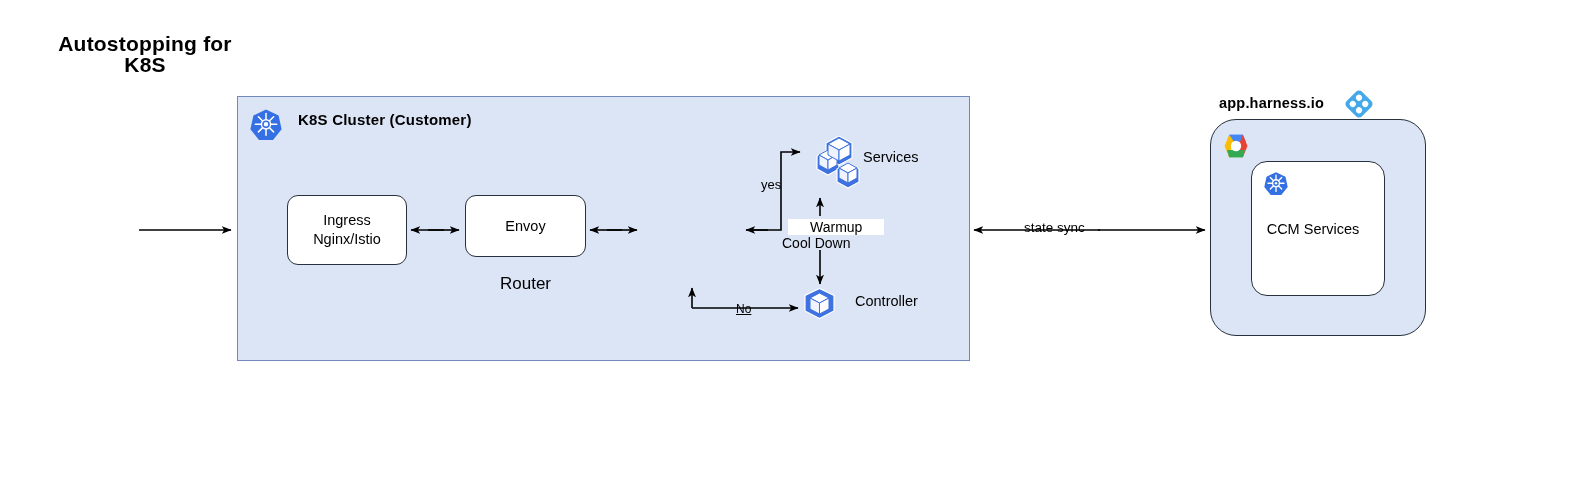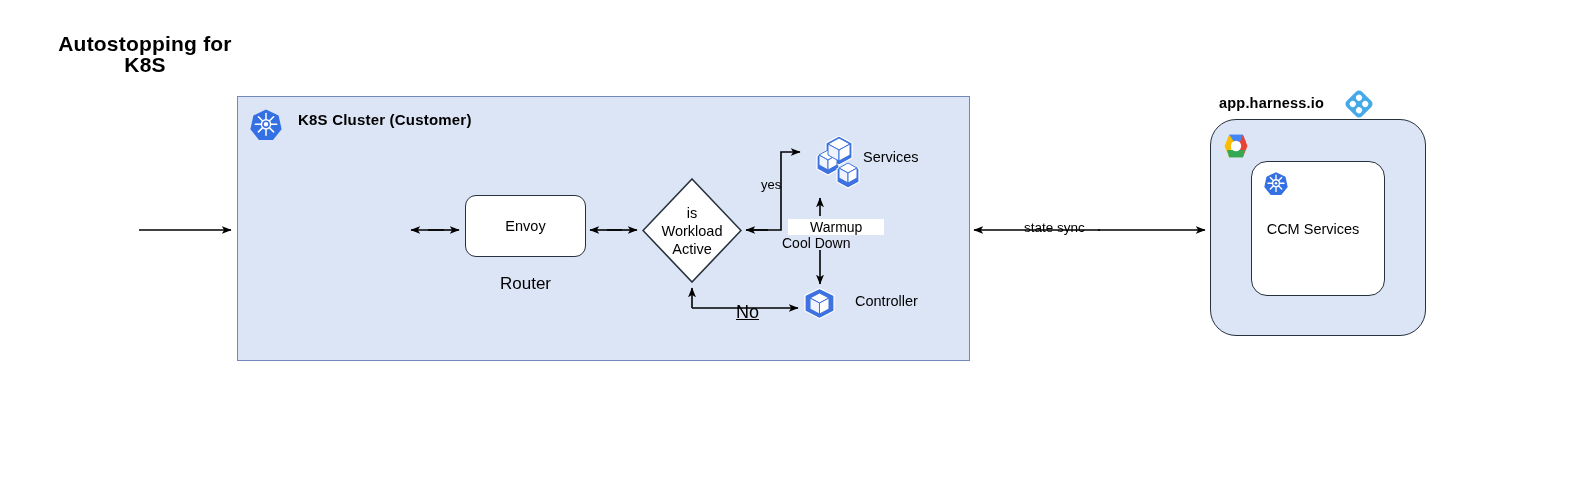--- a/index.html
+++ b/index.html
@@ -48,21 +48,21 @@
   
   #services-icon{left:805px;top:136px;width:62px;height:60px;}
   #services-label{left:863px;top:149px;font-size:14.5px;}
   #controller-icon{left:803px;top:288px;width:33px;height:31px;}
   #controller-label{left:855px;top:293px;font-size:14.5px;}
 
   #warmup-label{left:788px;top:219px;font-size:14px;background:#ffffff;padding:0 22px;}
   #cooldown-label{left:782px;top:235px;font-size:14px;}
 
   #yes-label{left:761px;top:177px;font-size:13px;}
-  #no-label{left:734px;top:302px;font-size:18px;background:#dce5f5;padding:0 2px;text-decoration:underline;}
+  #no-label{left:734px;top:302px;font-size:12px;background:#dce5f5;padding:0 2px;text-decoration:underline;}
   #state-sync-label{left:1021px;top:220px;font-size:13.5px;background:#ffffff;padding:0 3px;}
 
   
   #dns-icon{left:61px;top:192px;width:76px;height:76px;}
   #dns-text{position:absolute;left:0;top:0;width:76px;height:76px;
       display:flex;align-items:center;justify-content:center;
       color:#ffffff;font-size:21px;letter-spacing:.5px;
       text-shadow:0 1px 1px rgba(0,0,0,.35);}
 
   svg.ov{position:absolute;left:0;top:0;width:1576px;height:500px;
@@ -95,38 +95,32 @@
         <line x1="8.4" y1="8.7" x2="12.7" y2="13"></line>
         <line x1="19.3" y1="19.6" x2="23.6" y2="23.9"></line>
         <line x1="23.6" y1="8.7" x2="19.3" y2="13"></line>
         <line x1="12.7" y1="19.6" x2="8.4" y2="23.9"></line>
       </g>
     </svg>
   </div>
   <div class="abs" id="cluster-title">K8S Cluster (Customer)</div>
 
 
+  <div class="abs proc-box" id="ingress-box">
+    <div>
+      <div>Ingress</div>
+      <div>Nginx/Istio</div>
+    </div>
+  </div>
 
   <div class="abs proc-box" id="envoy-box">
     <div>Envoy</div>
   </div>
   <div class="abs" id="router-label">Router</div>
 
-  <div class="abs" id="decision-wrap">
-    <svg viewBox="0 0 100 105" width="100" height="105">
-      <polygon points="50,1 99,52.5 50,104 1,52.5" fill="#ffffff" stroke="#26323d" stroke-width="1.6"></polygon>
-    </svg>
-    <div id="decision-label">
-      <div>
-        <div>is</div>
-        <div>Workload</div>
-        <div>Active</div>
-      </div>
-    </div>
-  </div>
 
   <div class="abs" id="services-icon">
     <svg viewBox="0 0 62 60" width="62" height="60">
       <g stroke="#ffffff" stroke-width="1.2">
 
         <polygon points="12,20 23,14 34,20 34,33 23,39 12,33" fill="#3d72e0"></polygon>
 
         <polygon points="32,33 43,27 54,33 54,46 43,52 32,46" fill="#3d72e0"></polygon>
 
         <polygon points="21,7 34,0 47,7 47,22 34,29 21,22" fill="#3d72e0"></polygon>

